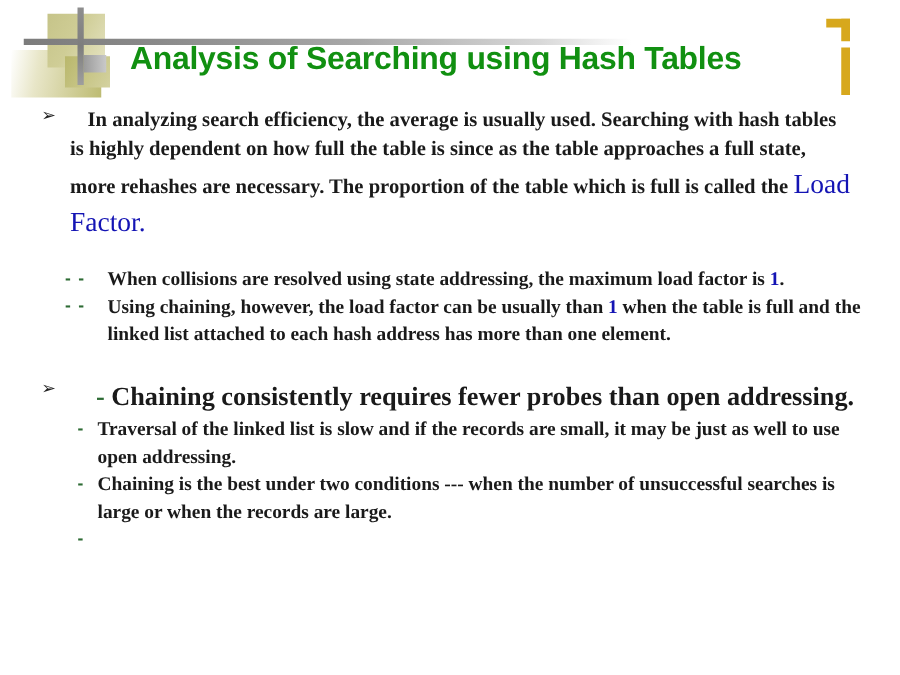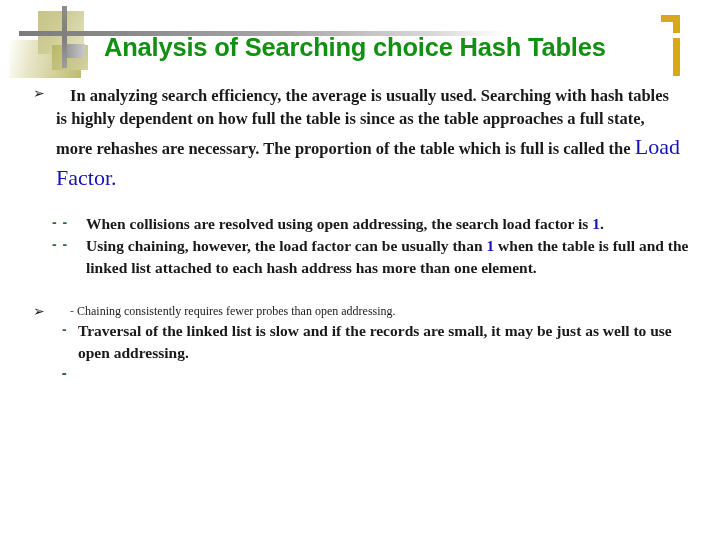--- a/index.html
+++ b/index.html
@@ -210,25 +210,26 @@
   .block2 .marker-top {
     position: absolute;
     left: 33px;
     top: 0;
     font-family: "DejaVu Sans", sans-serif;
     font-weight: normal;
     font-size: 14px;
     color: #222222;
   }
   .block2 .first-line {
-    font-size: 12px;
-    font-weight: normal;
+    font-size: 21px;
+    font-weight: bold;
     color: #1a1a1a;
     line-height: 1.42;
     text-indent: 14px;
+    text-align: center;
   }
   .block2 .sub {
     padding-left: 6px;
   }
 </style>
 </head>
 <body>
 
 <div id="slide">
 
@@ -236,33 +237,33 @@
   <div class="deco-sq-a"></div>
   <div class="deco-sq-c"></div>
   <div class="deco-hline"></div>
   <div class="deco-vline"></div>
   <div class="deco-vtab"></div>
 
   <div class="deco-r-arm"></div>
   <div class="deco-r-drop"></div>
   <div class="deco-r-bar"></div>
 
-  <div class="slide-title">Analysis of Searching choice Hash Tables</div>
+  <div class="slide-title">Analysis of Searching using Hash Tables</div>
 
   <div class="body-area">
 
     <div class="lvl1">
       <span class="marker">➢</span>
       <span class="hang"><span>In analyzing search efficiency, the average is usually used. Searching with hash tables is highly dependent on how full the table is since as the table approaches a full state, more rehashes are necessary. The proportion of the table which is full is called the </span><span class="loadfactor">Load Factor</span><span class="loadfactor">.</span></span>
     </div>
 
     <div class="lvl2-group">
 
       <div class="lvl2">
-        <span class="marker">- -</span><span>When collisions are resolved using open addressing, the search load factor is </span><span class="num-blue">1</span><span>.</span>
+        <span class="marker">- -</span><span>When collisions are resolved using state addressing, the maximum load factor is </span><span class="num-blue">1</span><span>.</span>
       </div>
 
       <div class="lvl2">
         <span class="marker">- -</span><span>Using chaining, however, the load factor can be usually than </span><span class="num-blue">1</span><span> when the table is full and the linked list attached to each hash address has more than one element.</span>
       </div>
 
     </div>
 
     <div class="block2">
       <span class="marker-top">➢</span>
@@ -271,21 +272,21 @@
         <span>Chaining consistently requires fewer probes than open addressing.</span>
       </div>
 
       <div class="sub">
 
         <div class="lvl-dash">
           <span class="marker">-</span><span>Traversal of the linked list is slow and if the records are small, it may be just as well to use open addressing.</span>
         </div>
 
         <div class="lvl-dash">
-          <span class="marker">-</span>
+          <span class="marker">-</span><span>Chaining is the best under two conditions --- when the number of unsuccessful searches is large or when the records are large.</span>
         </div>
 
         <div class="lvl-dash">
           <span class="marker">-</span>
         </div>
 
       </div>
     </div>
 
   </div>

